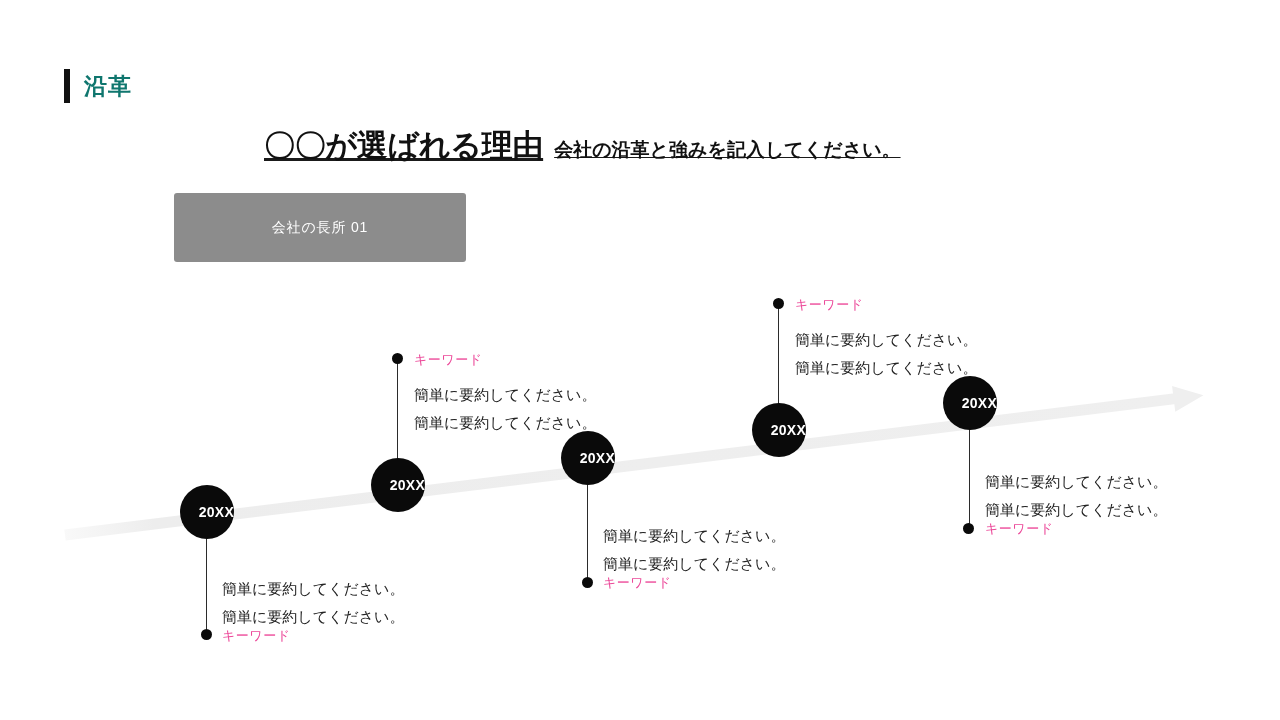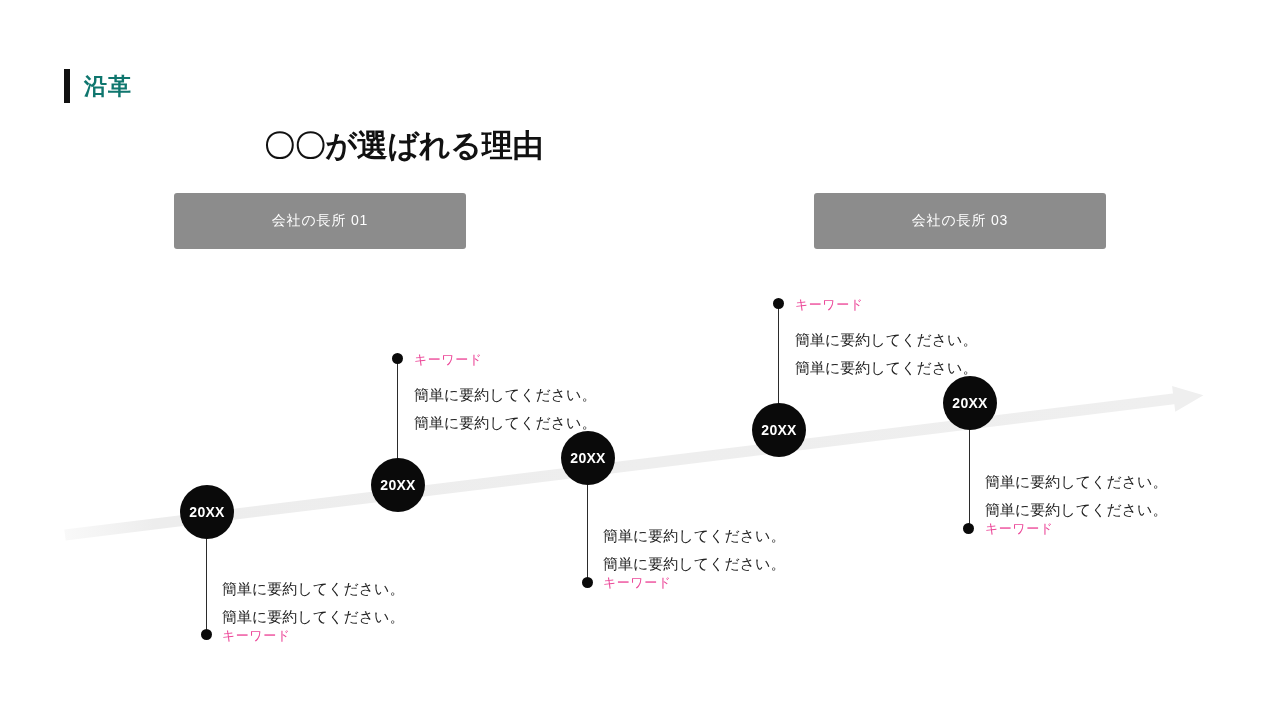--- a/index.html
+++ b/index.html
@@ -39,20 +39,21 @@
     line-height: 1;
   }
 
   
   #title-row {
     position: absolute;
     left: 264px;
     top: 130px;
     display: flex;
     align-items: baseline;
+    text-decoration: underline;
   }
   #title-row .main-title {
     font-size: 31px;
     font-weight: 700;
     letter-spacing: -0.01em;
     color: #111111;
     white-space: nowrap;
     line-height: 1;
   }
   #title-row .sub-title {
@@ -68,21 +69,21 @@
   #strength-boxes {
     position: absolute;
     left: 174px;
     top: 193px;
     width: 932px;
     display: flex;
     justify-content: space-between;
   }
   .strength-box {
     width: 292px;
-    height: 56px;
+    height: 69px;
     background: #8c8c8c;
     border-radius: 3px;
     display: flex;
     align-items: center;
     justify-content: center;
     color: #ffffff;
     font-size: 14px;
     letter-spacing: 0.06em;
   }
 
@@ -100,21 +101,21 @@
     position: absolute;
   }
   .tl-circle {
     position: absolute;
     width: 54px;
     height: 54px;
     border-radius: 50%;
     background: #0a0a0a;
     display: flex;
     align-items: center;
-    justify-content: center;
+    justify-content: flex-end;
     color: #ffffff;
     font-size: 14px;
     font-weight: 700;
     letter-spacing: 0.02em;
     z-index: 3;
   }
   .tl-stem {
     position: absolute;
     width: 1px;
     background: #2b2b2b;
@@ -147,28 +148,26 @@
 </head>
 <body>
 
 <div id="section-header">
   <div class="accent-bar"></div>
   <div class="section-title">沿革</div>
 </div>
 
 <div id="title-row">
   <div class="main-title">〇〇が選ばれる理由</div>
+  <div class="sub-title">会社の沿革と強みを記入してください。</div>
 </div>
 
 <div id="strength-boxes">
   <div class="strength-box">
     <span>会社の長所 01</span>
-  </div>
-  <div class="strength-box">
-    <span>会社の長所 03</span>
   </div>
 </div>
 
 <div id="timeline">
 
   <svg width="1280" height="720" style="position:absolute;left:0;top:0;">
     <defs>
       <linearGradient id="trackFade" x1="0" y1="0" x2="1" y2="0">
         <stop offset="0" stop-color="#ededed" stop-opacity="0.35"></stop>
         <stop offset="0.08" stop-color="#ededed" stop-opacity="1"></stop>

